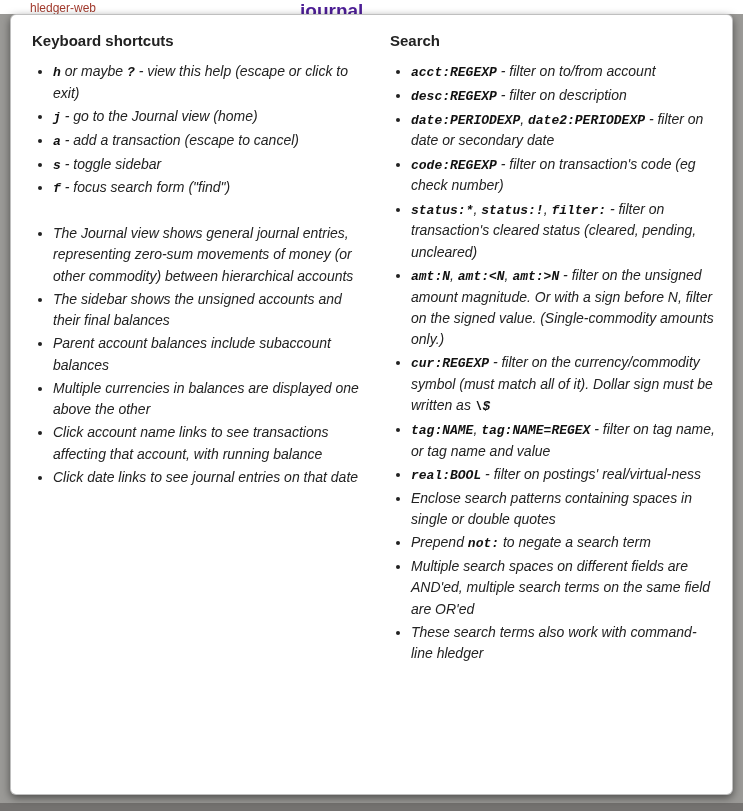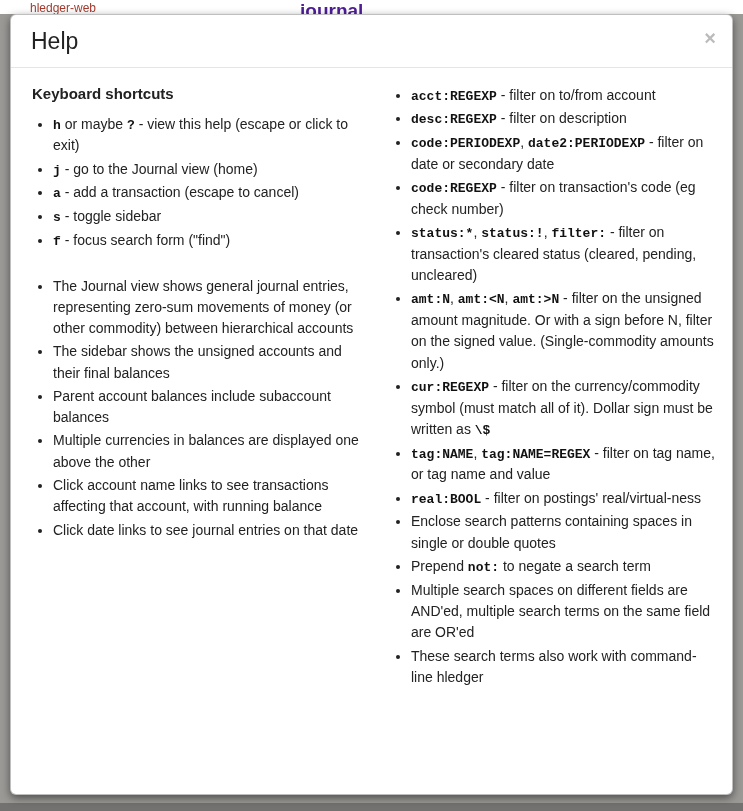--- a/index.html
+++ b/index.html
@@ -69,44 +69,40 @@
     justify-content: space-between;
   }
   .col { flex: 1; padding: 0 15px; min-width: 0; }
   .section-heading {
     font-size: 15px; font-weight: bold; color: #222;
     margin: 0 0 12px 1px;
   }
   .sect-gap { margin-top: 24px; }
   .help-list {
     margin: 0; padding-left: 22px;
-    font-size: 14px; line-height: 1.52; color: #222;
+    font-size: 14px; line-height: 1.52; color: #222; font-style: italic;
   }
   .help-list li { margin-bottom: 2px; }
   code {
     font-family: "Liberation Mono", "DejaVu Sans Mono", monospace;
     font-weight: bold; font-size: 13px; color: #111;
   }
 </style>
 </head>
 <body>
 
 <div class="top-bar">
   <a class="brand">hledger-web</a>
   <div class="page-title">journal</div>
 </div>
 
 <div class="backdrop"></div>
 <div class="bottom-strip"></div>
 
 <div class="modal-box">
-  <div class="modal-header">
-    <div class="modal-title">Help</div>
-    <span class="close-btn">×</span>
-  </div>
   <div class="modal-body">
     <div class="col">
       <div class="section">
         <h4 class="section-heading">Keyboard shortcuts</h4>
         <ul class="help-list">
             <li><code>h</code> or maybe <code>?</code> - view this help (escape or click to exit)</li>
             <li><code>j</code> - go to the Journal view (home)</li>
             <li><code>a</code> - add a transaction (escape to cancel)</li>
             <li><code>s</code> - toggle sidebar</li>
             <li><code>f</code> - focus search form ("find")</li>
@@ -118,24 +114,25 @@
             <li>The sidebar shows the unsigned accounts and their final balances</li>
             <li>Parent account balances include subaccount balances</li>
             <li>Multiple currencies in balances are displayed one above the other</li>
             <li>Click account name links to see transactions affecting that account, with running balance</li>
             <li>Click date links to see journal entries on that date</li>
           </ul>
       </div>
     </div>
     <div class="col">
       <div class="section">
+        <h4 class="section-heading">Search</h4>
         <ul class="help-list">
             <li><code>acct:REGEXP</code> - filter on to/from account</li>
             <li><code>desc:REGEXP</code> - filter on description</li>
-            <li><code>code:PERIODEXP</code>, <code>date2:PERIODEXP</code> - filter on date or secondary date</li>
+            <li><code>date:PERIODEXP</code>, <code>date2:PERIODEXP</code> - filter on date or secondary date</li>
             <li><code>code:REGEXP</code> - filter on transaction's code (eg check number)</li>
             <li><code>status:*</code>, <code>status:!</code>, <code>filter:</code> - filter on transaction's cleared status (cleared, pending, uncleared)</li>
             <li><code>amt:N</code>, <code>amt:&lt;N</code>, <code>amt:&gt;N</code> - filter on the unsigned amount magnitude. Or with a sign before N, filter on the signed value. (Single-commodity amounts only.)</li>
             <li><code>cur:REGEXP</code> - filter on the currency/commodity symbol (must match all of it). Dollar sign must be written as <code>\$</code></li>
             <li><code>tag:NAME</code>, <code>tag:NAME=REGEX</code> - filter on tag name, or tag name and value</li>
             <li><code>real:BOOL</code> - filter on postings' real/virtual-ness</li>
             <li>Enclose search patterns containing spaces in single or double quotes</li>
             <li>Prepend <code>not:</code> to negate a search term</li>
             <li>Multiple search spaces on different fields are AND'ed, multiple search terms on the same field are OR'ed</li>
             <li>These search terms also work with command-line hledger</li>

